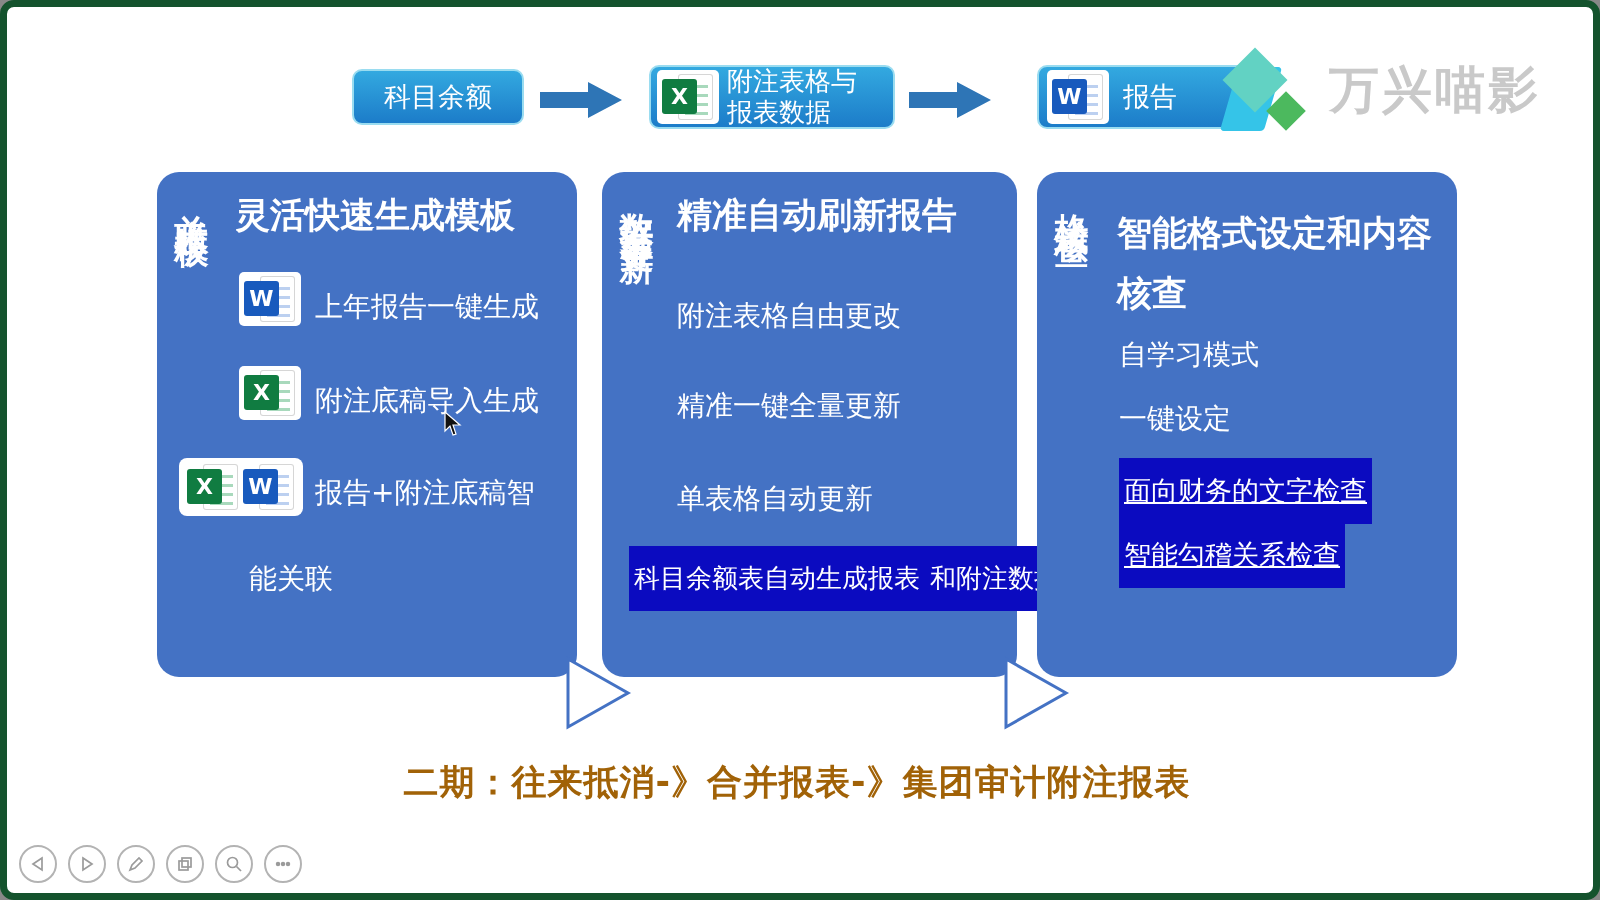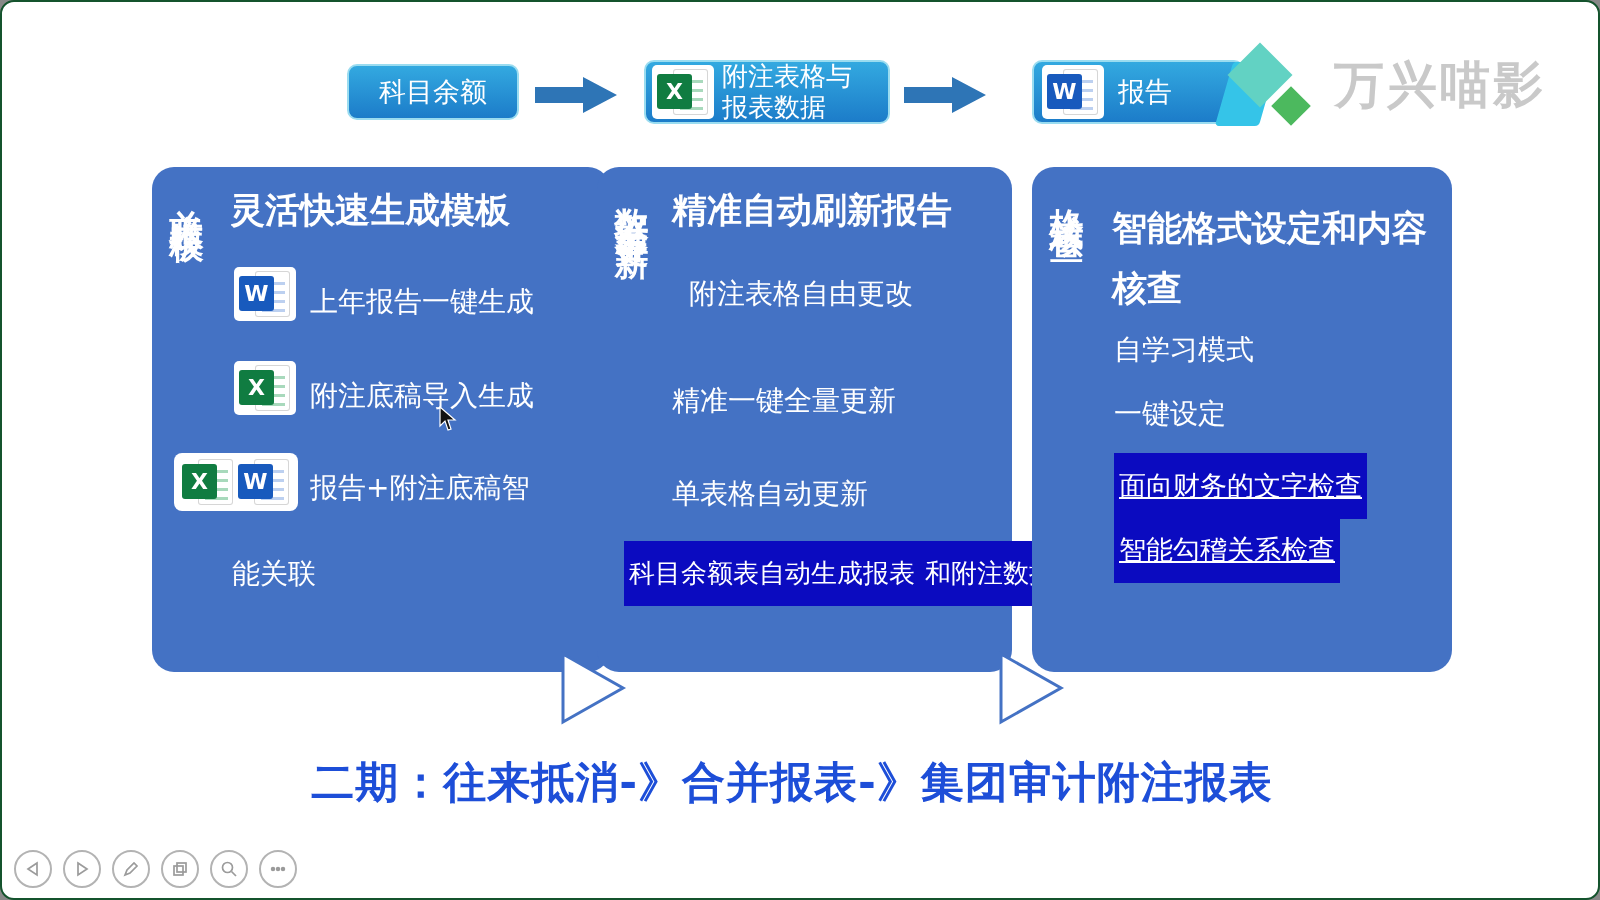--- a/index.html
+++ b/index.html
@@ -1,18 +1,18 @@
 <!DOCTYPE html>
 <html><head>
 <meta charset="utf-8">
 <style>
   html,body{margin:0;padding:0;background:#888;}
   .stage{
     position:relative;width:1600px;height:900px;background:#fff;
-    border:2px solid #14532d;border-radius:14px;box-sizing:border-box;overflow:hidden;
+    border:7px solid #14532d;border-radius:14px;box-sizing:border-box;overflow:hidden;
     font-family:"DejaVu Sans","Liberation Sans",sans-serif;
   }
   
   .flow-box{
     position:absolute;display:flex;align-items:center;justify-content:center;
     background:linear-gradient(180deg,#33a9e0 0%,#1c7cc9 100%);
     border:2px solid #9adcf0;border-radius:10px;color:#fff;box-sizing:border-box;
   }
   .fb1{left:345px;top:62px;width:172px;height:56px;font-size:27px;}
   .fb2{left:642px;top:58px;width:246px;height:64px;justify-content:flex-start;padding-left:6px;gap:8px;}
@@ -34,38 +34,38 @@
   .oi.excel .tile{background:#107c41;}
   .combo{display:inline-flex;gap:4px;background:#fff;border-radius:8px;padding:6px 8px;}
   
   .watermark{position:absolute;top:46px;right:52px;display:flex;align-items:center;gap:25px;}
   .wm-logo{position:relative;width:74px;height:74px;}
   .wm-d1{position:absolute;left:2px;top:4px;width:46px;height:46px;background:#62d2c3;transform:rotate(45deg);}
   .wm-d2{position:absolute;right:4px;bottom:2px;width:28px;height:28px;background:#4cb95e;transform:rotate(45deg);}
   .wm-text{font-size:50px;font-weight:700;color:#c9c9c9;letter-spacing:3px;}
   
   .panel{position:absolute;top:165px;height:505px;background:#4472c4;border-radius:22px;color:#fff;}
-  .p1{left:150px;width:420px;padding-left:38px;}
+  .p1{left:150px;width:420px;}
   .p2{left:595px;width:415px;}
   .p3{left:1030px;width:420px;}
   .side-label{position:absolute;left:12px;top:14px;writing-mode:vertical-rl;text-orientation:upright;
     font-size:34px;font-weight:700;letter-spacing:7px;}
   .panel-title{position:absolute;font-size:35px;font-weight:700;white-space:nowrap;}
   .p3 .panel-title{white-space:normal;line-height:1.7;}
   .p-item{position:absolute;font-size:28px;white-space:nowrap;}
   .hl{display:inline-block;background:#0b0bc0;color:#fff;font-size:26px;padding:15px 5px;white-space:nowrap;}
   .hl-underline{text-decoration:underline;font-size:27px;}
   .hl-stack{position:absolute;display:flex;flex-direction:row;align-items:flex-start;}
   
   .tri{position:absolute;top:648px;}
   .tri1{left:558px;}
   .tri2{left:996px;}
   
   .footer-line{position:absolute;left:0;top:752px;width:1580px;text-align:center;
-    color:#1d4ed8;font-size:43px;font-weight:700;letter-spacing:1px;}
+    color:#a16207;font-size:35px;font-weight:700;letter-spacing:1px;}
   
   .toolbar{position:absolute;left:12px;bottom:10px;display:flex;gap:11px;}
   .tool-btn{width:38px;height:38px;border:2px solid #b3b3b3;border-radius:50%;background:transparent;
     display:flex;align-items:center;justify-content:center;box-sizing:border-box;padding:0;cursor:pointer;}
   .tool-btn svg{stroke:#9b9b9b;fill:none;stroke-width:1.7;}
   
   .mouse-cursor{position:absolute;left:436px;top:404px;}
 </style>
 </head>
 <body>
@@ -141,28 +141,28 @@
           <span class="page"></span>
           <span class="tile">X</span>
         </span>
       <span class="oi word">
           <span class="page"></span>
           <span class="tile">W</span>
         </span>
     </span>
     <div class="p-item" style="left:158px;top:302px;">报告+附注底稿智</div>
 
-    <div class="p-item" style="left:80px;top:388px;">能关联</div>
+    <div class="p-item" style="left:92px;top:388px;">能关联</div>
   </div>
 
   <div class="panel p2">
     <div class="side-label">数据准备更新</div>
     <div class="panel-title" style="left:75px;top:20px;">精准自动刷新报告</div>
 
-    <div class="p-item" style="left:75px;top:108px;margin-left:17px;">附注表格自由更改</div>
+    <div class="p-item" style="left:75px;top:125px;">附注表格自由更改</div>
     <div class="p-item" style="left:75px;top:215px;">精准一键全量更新</div>
     <div class="p-item" style="left:75px;top:308px;">单表格自动更新</div>
 
     <div class="hl-stack" style="left:27px;top:374px;">
       <span class="hl">科目余额表自动生成报表</span>
       <span class="hl">和附注数据</span>
     </div>
   </div>
 
   <div class="panel p3">

